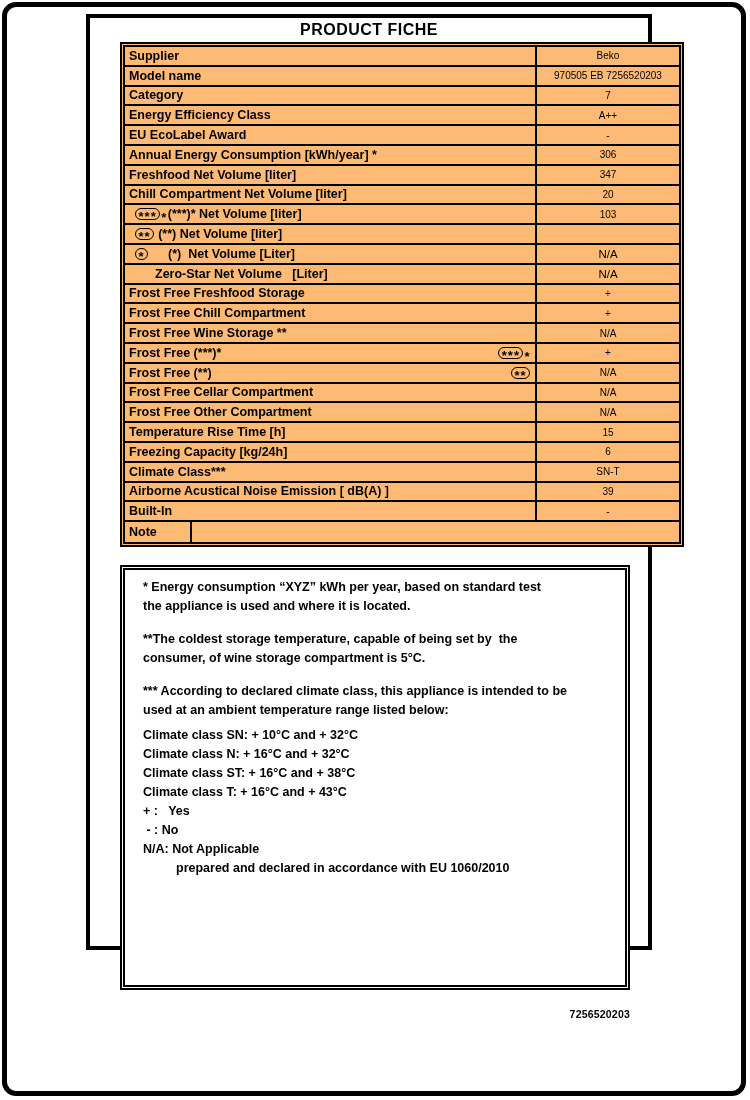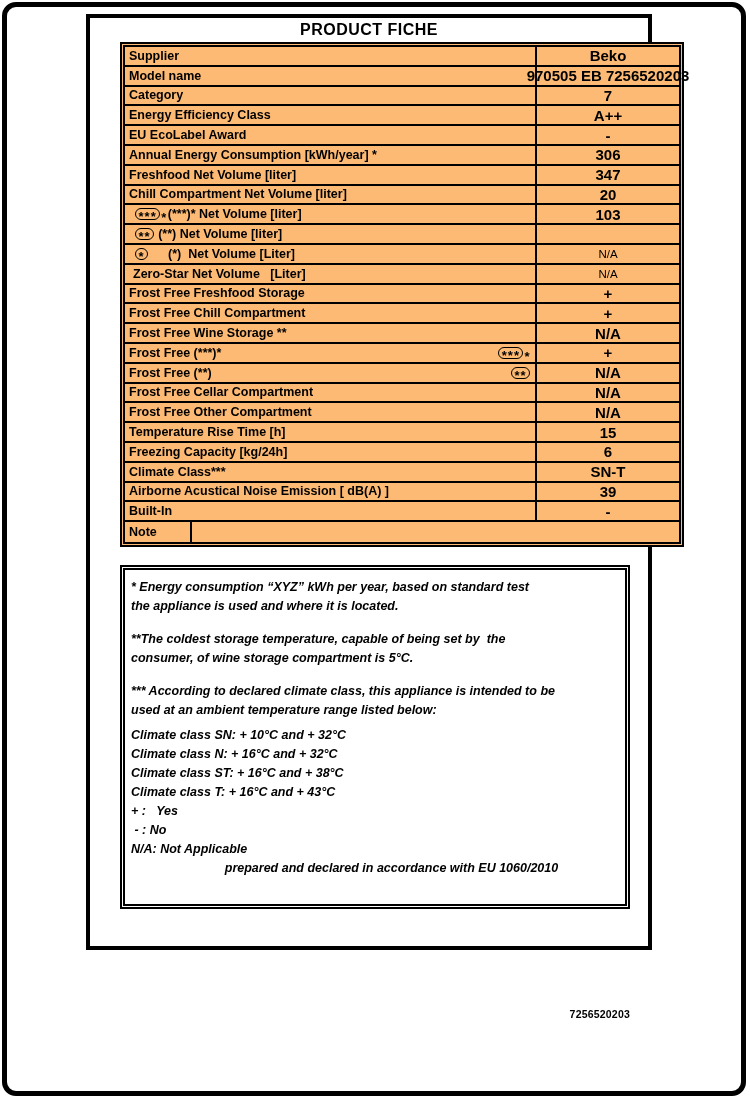--- a/index.html
+++ b/index.html
@@ -16,49 +16,49 @@
     font-weight: bold; font-size: 16px; letter-spacing: 0.5px; }
 
   
   .fiche-table { position: absolute; left: 30px; top: 24px; width: 564px; height: 505px;
     border: 5px double #000; display: flex; flex-direction: column; background: #fdba74; }
   .t-row { display: flex; flex: 0 0 19.8px; height: 19.8px; border-bottom: 2px solid #000; overflow: visible; }
   .t-row.note-row { border-bottom: none; flex: 1 1 auto; }
   .t-label { flex: 1; display: flex; align-items: center; padding: 0 2px 0 4px;
     font-weight: bold; font-size: 12.5px; white-space: pre; overflow: visible; }
   .t-label.indent-s { padding-left: 10px; }
-  .t-label.indent-m { padding-left: 8px; }
+  .t-label.indent-m { padding-left: 16px; margin-left: 14px; }
   .lbl-text { white-space: pre; }
   .t-value { width: 144px; border-left: 2px solid #000; display: flex; align-items: center;
-    justify-content: center; font-weight: bold; font-size: 15px; overflow: visible; }
+    justify-content: center; font-weight: normal; font-size: 10px; overflow: visible; }
   .t-value.regular { font-weight: normal; font-size: 11.5px; }
   .t-value.nowrap { white-space: nowrap; }
   .note-label { width: 67px; border-right: 2px solid #000; display: flex; align-items: center;
     padding-left: 4px; font-weight: bold; font-size: 12.5px; }
   .note-rest { flex: 1; }
 
   
   .star-group { display: inline-flex; align-items: center; margin-right: 4px; }
   .star-group.tight { margin-right: 1px; }
   .star-group.gap { margin-right: 20px; }
   .star-group.trail { margin-left: auto; margin-right: 3px; }
   .stars-box { display: inline-flex; align-items: flex-start; border: 1.5px solid #000;
     border-radius: 6px; height: 12px; padding: 0 3px 0 2px; overflow: hidden; }
   .ast { display: inline-block; font-weight: bold; font-size: 13px; line-height: 10px;
     height: 10px; transform: translateY(2.5px); margin: 0 0.5px; }
   .ast-out { margin-left: 1px; transform: translateY(3.5px); }
 
   
-  .note-box { position: absolute; left: 30px; top: 547px; width: 510px; height: 344px;
-    border: 5px double #000; padding: 8px 6px 0 6px; background: #fff; font-style: italic; }
+  .note-box { position: absolute; left: 30px; top: 547px; width: 510px; height: 425px;
+    border: 5px double #000; padding: 8px 6px 0 18px; background: #fff; }
   .note-para { margin: 0; }
   .note-para:nth-of-type(1), .note-para:nth-of-type(2) { margin-bottom: 14px; }
   .note-para:nth-of-type(3) { margin-bottom: 6px; }
   .note-line { white-space: pre; font-weight: bold; font-size: 12.5px; line-height: 19px; }
-  .note-line.indent { padding-left: 33px; text-align: center; }
+  .note-line.indent { padding-left: 33px; }
 
   .footer-code { position: absolute; top: 1008px; left: 430px; width: 200px; text-align: right;
     font-weight: bold; font-size: 10.5px; letter-spacing: 0.2px; }
 </style>
 </head>
 <body>
 
 <div class="outer-frame"></div>
 
 <div class="page">

